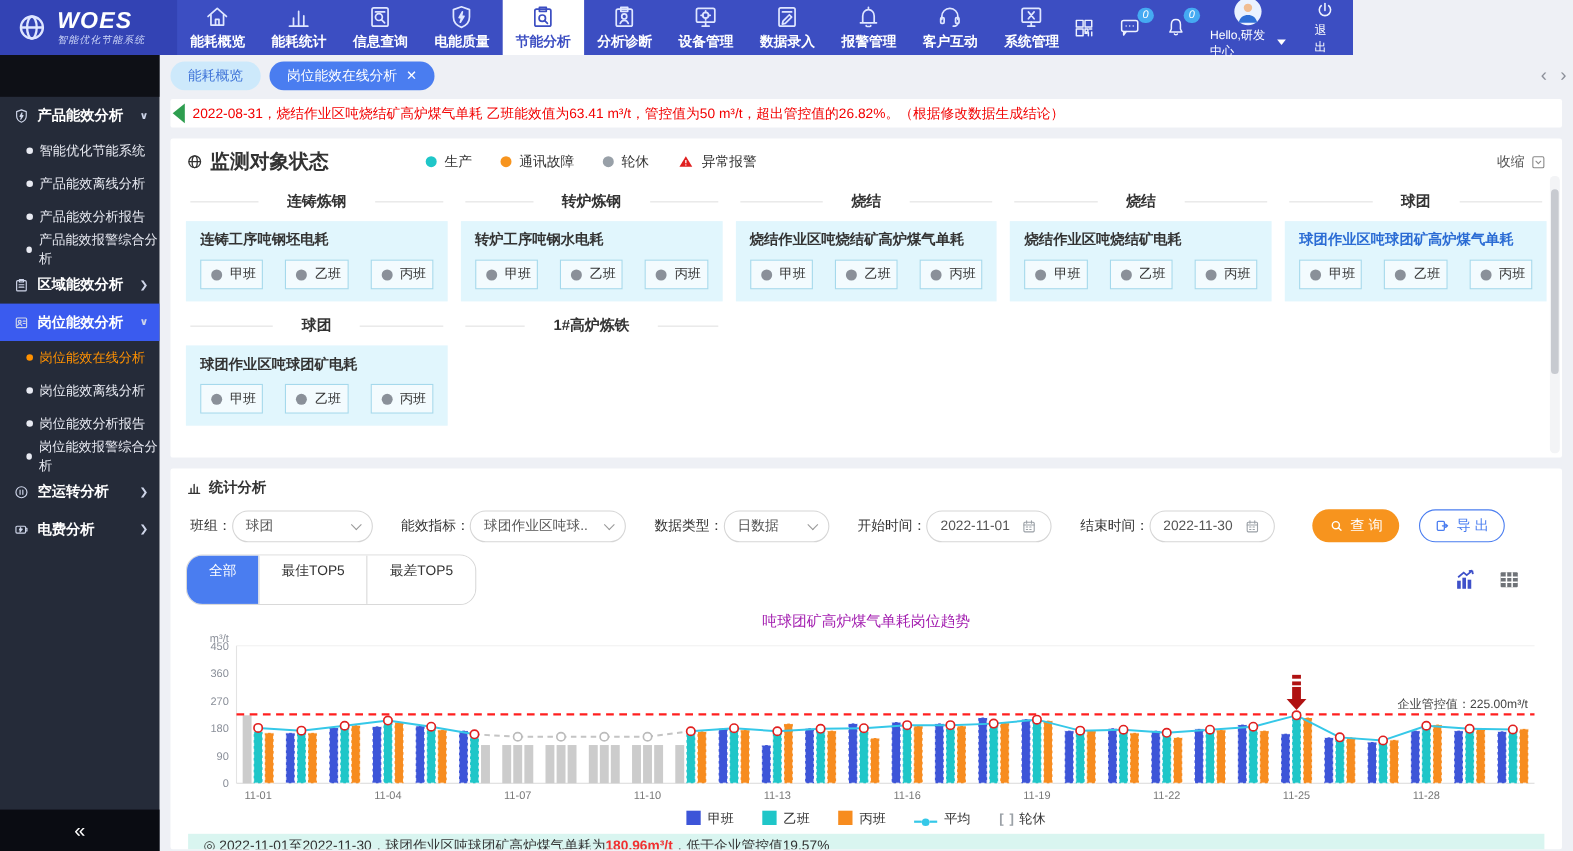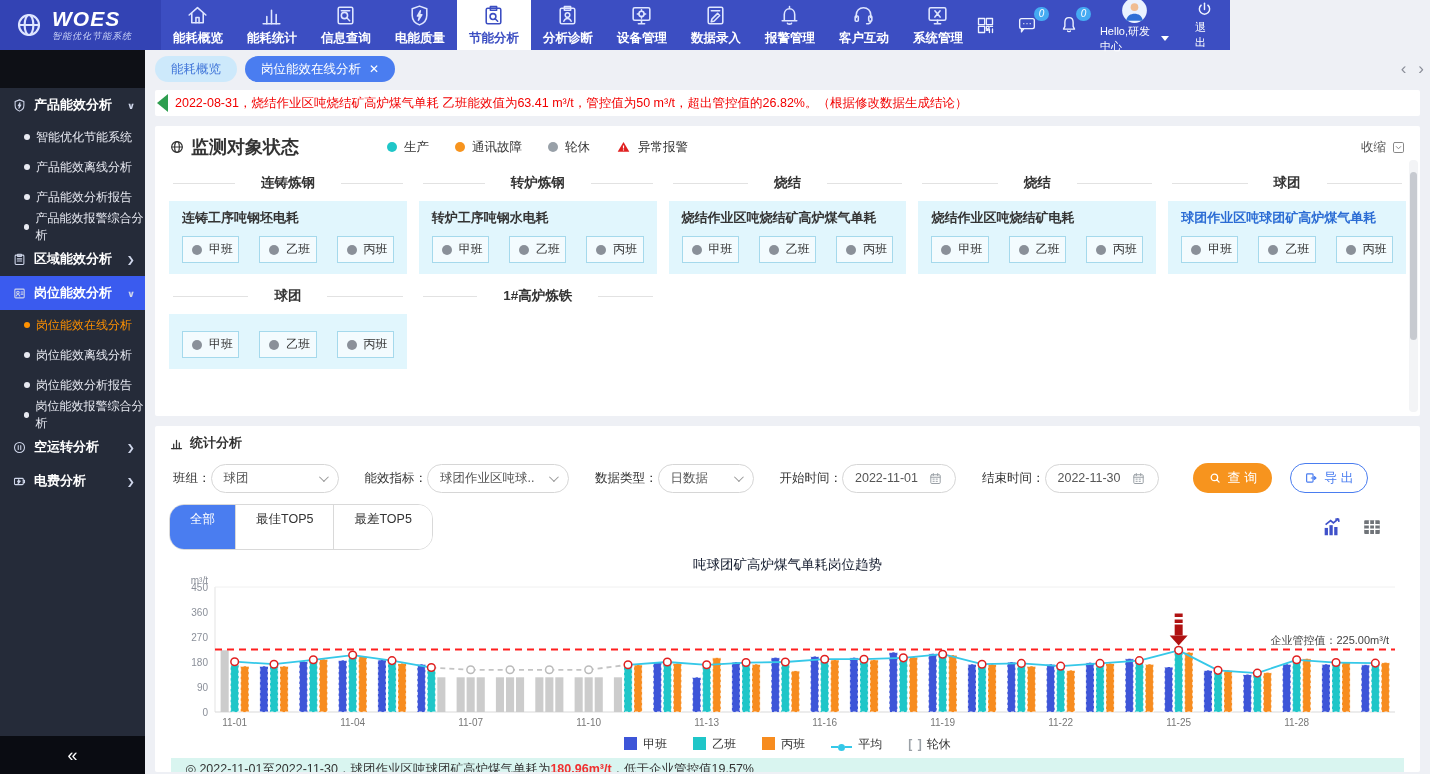--- a/index.html
+++ b/index.html
@@ -86,21 +86,21 @@
   .datebox { display:flex; align-items:center; gap:10px; border:1px solid #d6d6d6; border-radius:16px; height:29px; padding:0 12px; color:#555; cursor:pointer; background:#fff; }
   .btn-query { margin-left:34px; background:#f7941e; color:#fff; border-radius:16px; height:30px; padding:0 15px; display:flex; align-items:center; gap:6px; font-size:13px; cursor:pointer; }
   .btn-export { margin-left:18px; border:1px solid #4a7df0; color:#4a7df0; border-radius:16px; height:30px; padding:0 13px; display:flex; align-items:center; gap:6px; font-size:13px; cursor:pointer; background:#fff; }
   .range-row { display:flex; align-items:center; margin-top:11px; }
   .range-tabs { display:inline-flex; border:1px solid #d9d9d9; border-radius:15px; overflow:hidden; }
   .rtab { height:44px; line-height:28px; padding:0 20px; font-size:12.5px; color:#333; background:#fff; cursor:pointer; border-left:1px solid #d9d9d9; }
   .rtab:first-child { border-left:none; }
   .rtab.active { background:#4a7df0; color:#fff; }
   .view-toggles { margin-left:auto; display:flex; align-items:center; gap:16px; margin-right:22px; }
   .vt { cursor:pointer; }
-  .chart-title { text-align:center; font-size:13.5px; color:#0f172a; margin-top:6px; }
+  .chart-title { text-align:center; font-size:13.5px; color:#a21caf; margin-top:6px; }
   .legend-row { display:flex; justify-content:center; align-items:center; gap:26px; font-size:12px; color:#333; margin-top:0px; }
   .lg-sq { width:13px; height:13px; display:inline-block; margin-right:6px; vertical-align:-2px; }
   .lg-line { display:inline-flex; align-items:center; margin-right:6px; }
   .lg-line .bar { width:7px; height:2px; background:#35c8e8; }
   .lg-line .pt { width:7px; height:7px; border-radius:50%; background:#35c8e8; }
   .lg-brk { color:#9aa0a6; font-weight:bold; letter-spacing:1px; margin-right:4px; }
   .summary { margin:5px 2px 0; background:#d9f5f0; height:22px; padding:3px 14px 0; font-size:12.5px; color:#333; white-space:nowrap; overflow:hidden; }
   .summary .val { color:#f03030; font-weight:bold; }
 </style>
 </head>
@@ -557,20 +557,21 @@
             </div>
           </div>
         </div>
         <div>
           <div class="grp-head">
             <span class="grp-line"></span>
             <span class="grp-title">球团</span>
             <span class="grp-line"></span>
           </div>
           <div class="card">
+            <div class="card-title">球团作业区吨球团矿电耗</div>
             <div class="card-btns">
               <span class="shift-btn">
                 <span class="dot"></span>
                 <span class="lb">甲班</span>
               </span>
               <span class="shift-btn">
                 <span class="dot"></span>
                 <span class="lb">乙班</span>
               </span>
               <span class="shift-btn">

